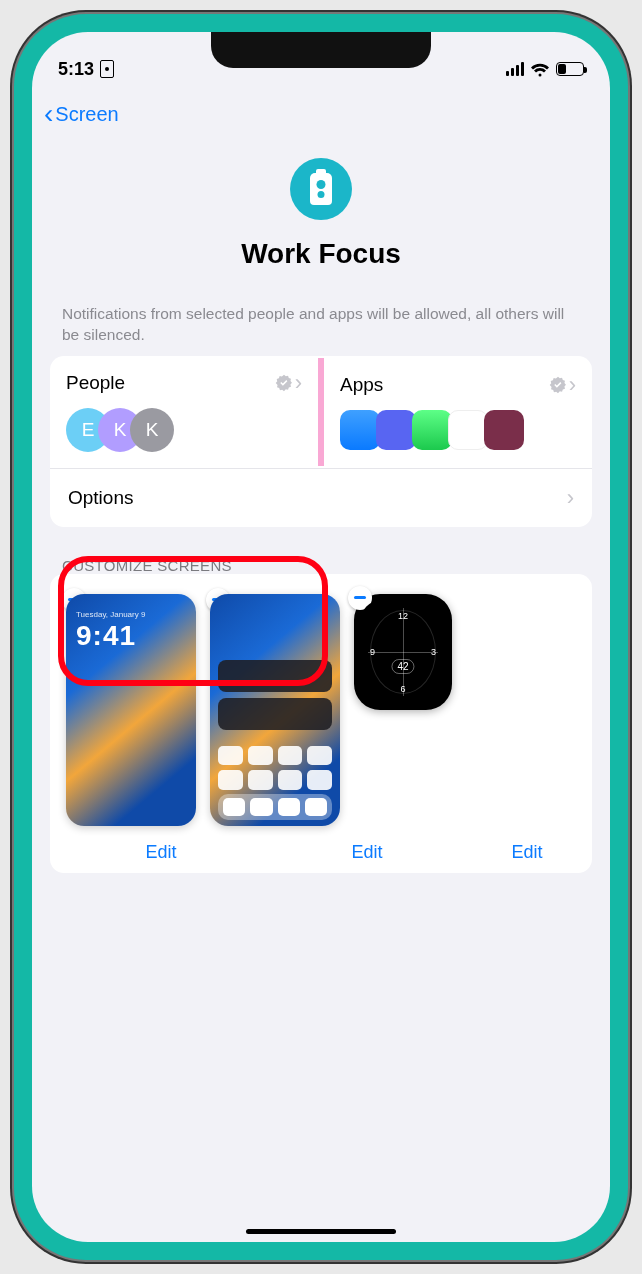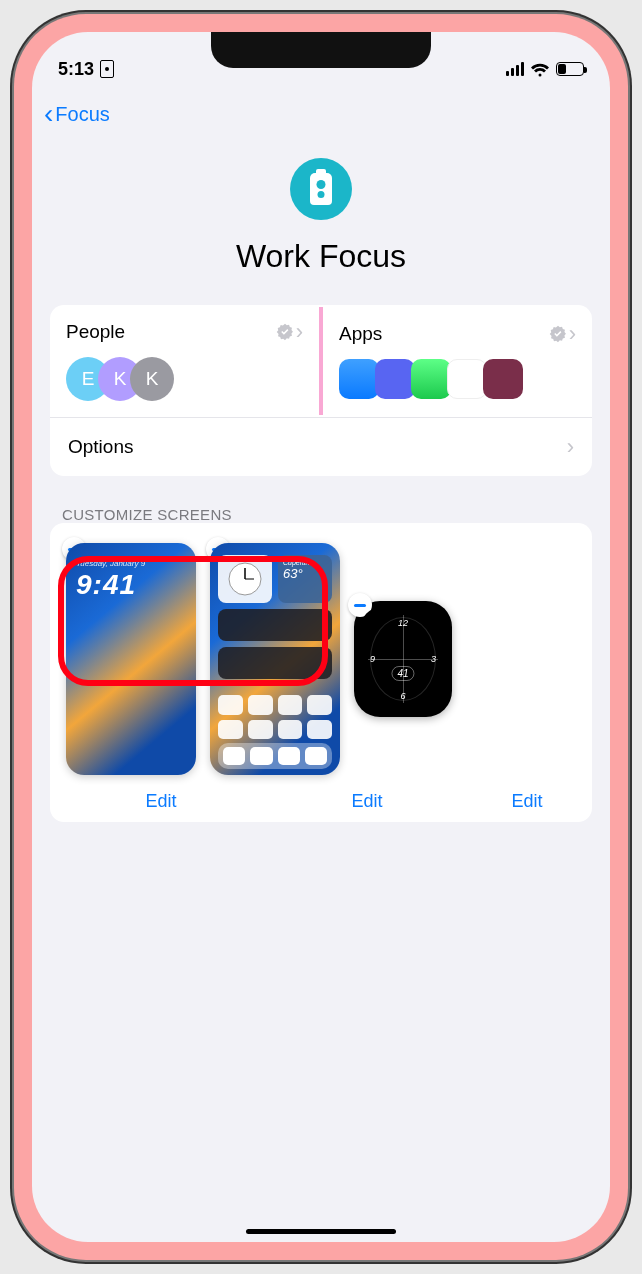--- a/index.html
+++ b/index.html
@@ -1,21 +1,21 @@
 <!DOCTYPE html>
 <html><head>
 <meta charset="utf-8">
 <style>
   * { box-sizing: border-box; margin: 0; padding: 0; font-family: -apple-system, "Helvetica Neue", Helvetica, Arial, sans-serif; }
   body { background: #e9e9e9; width: 642px; height: 1274px; position: relative; overflow: hidden; }
 
   
   .phone {
     position: absolute; inset: 14px;
-    background: #fca5a5; border-radius: 72px;
+    background: #14b8a6; border-radius: 72px;
     box-shadow: 0 0 0 2px #777, 0 0 0 4px #333;
   }
   .screen {
     position: absolute; inset: 18px;
     background: #f2f2f7;
     border-radius: 56px;
     overflow: hidden;
   }
   .notch {
     position: absolute; top: 0; left: 50%; transform: translateX(-50%);
@@ -51,31 +51,31 @@
   .header { text-align:center; padding: 24px 0 30px; }
   .circle-icon {
     width: 62px; height:62px; border-radius:50%; background:#1bb6c9;
     margin: 0 auto 18px; display:flex; align-items:center; justify-content:center;
   }
   .badge-icon {
     width: 22px; height: 32px; background:#fff; border-radius:5px 5px 4px 4px; position:relative;
   }
   .badge-icon::before{content:"";position:absolute;top:-4px;left:50%;transform:translateX(-50%);width:10px;height:6px;background:#fff;border-radius:2px 2px 0 0;}
   .badge-icon::after{content:"";position:absolute;top:7px;left:50%;transform:translateX(-50%);width:9px;height:9px;background:#1bb6c9;border-radius:50%;box-shadow: 0 10px 0 -1px #1bb6c9;}
-  .title { font-size: 32px; font-weight:400; }
+  .title { font-size: 28px; font-weight:700; }
 
   .section-title { font-size:15px; font-weight:500; color:#7a7a7f; letter-spacing:0.3px; padding:0 30px; text-transform:uppercase;}
   .section-sub { font-size:15.5px; color:#8a8a90; padding: 4px 30px 10px; line-height:1.35;}
 
   .card { background:#fff; margin:0 18px; border-radius:14px; overflow:hidden; }
 
   
   .twoup { display:flex;align-items:center; }
   .pane { flex:1; padding: 14px 16px 16px; position:relative; }
-  .pane + .pane { border-left:4px solid #f9a8d4; }
+  .pane + .pane { border-left:6px solid #f9a8d4; }
   .pane-head { display:flex; align-items:center; justify-content:space-between; }
   .pane-title { font-size:19px; font-weight:400; color:#000; }
   .pane-right { display:flex; align-items:center; gap:2px; color:#c6c6cc;}
   .verify { width:18px; height:18px; }
   .chev-small { font-size:22px; }
 
   .avatars { display:flex; margin-top:12px; }
   .av { width:44px; height:44px; border-radius:50%; color:#fff; font-size:19px; font-weight:500; display:flex; align-items:center; justify-content:center; }
   .av + .av { margin-left:-12px; }
 
@@ -87,21 +87,21 @@
   .chev-grey{ color:#c6c6cc; font-size:22px; }
 
   .highlight-ring {
     position:absolute; border:6px solid #ff0014; border-radius:30px;
     pointer-events:none;
     left: 26px; top: 524px; width: 270px; height: 130px;
   }
 
   
   .spacer { height: 30px; }
-  .screens { display:flex; gap:14px; padding:20px 16px 10px; align-items:center;font-style:italic; }
+  .screens { display:flex; gap:14px; padding:20px 16px 10px; align-items:flex-start; }
   .thumb { position:relative; }
   .minus {
     position:absolute; top:-6px; left:-4px; width:24px; height:24px; border-radius:50%;
     background:#fff; display:flex; align-items:center; justify-content:center; box-shadow:0 1px 3px rgba(0,0,0,.25);
   }
   .minus::before{content:"";width:12px;height:3px;background:#0b7bff;border-radius:2px;}
   .phone-sm { width:130px; height:232px; border-radius:18px; background:linear-gradient(140deg,#0f4aa8 0%,#1a6ad6 30%,#f2a63b 55%,#0f4aa8 80%); position:relative; overflow:hidden; box-shadow:0 2px 8px rgba(0,0,0,.2);}
   .date-sm{position:absolute;top:16px;left:10px;font-size:8px;color:#fff;opacity:.85;white-space:nowrap;}
   .time-sm{position:absolute;top:26px;left:10px;font-size:28px;color:#fff;font-weight:600;letter-spacing:1px;}
   .widgets{position:absolute;top:12px;left:8px;right:8px; display:flex;gap:6px;}
@@ -157,31 +157,32 @@
           </svg>
         <span class="battery">
             <span class="level"></span>
           </span>
       </div>
     </div>
 
     <div class="nav">
       <div class="back">
         <span class="chev">‹</span>
-        <span>Focus</span>
+        <span>Screen</span>
       </div>
     </div>
 
     <div class="header">
       <div class="circle-icon">
         <div class="badge-icon"></div>
       </div>
       <div class="title">Work Focus</div>
     </div>
 
+    <div class="section-sub">Notifications from selected people and apps will be allowed, all others will be silenced.</div>
 
     <div class="card">
       <div class="twoup">
         <div class="pane">
           <div class="pane-head">
             <span class="pane-title">People</span>
             <span class="pane-right">
               <svg class="verify" viewBox="0 0 24 24">
                   <path fill="#c6c6cc" d="M12 1l2.4 2 3-.7 1 2.9 2.9 1-.7 3 2 2.4-2 2.4.7 3-2.9 1-1 2.9-3-.7L12 23l-2.4-2-3 .7-1-2.9-2.9-1 .7-3L1 12l2-2.4-.7-3 2.9-1 1-2.9 3 .7zM10.5 15.5l6-6-1.4-1.4-4.6 4.6-2.1-2.1L7 11.9z"></path>
                 </svg>
@@ -228,32 +229,20 @@
         <div class="thumb">
           <div class="minus"></div>
           <div class="phone-sm">
             <div class="date-sm">Tuesday, January 9</div>
             <div class="time-sm">9:41</div>
           </div>
         </div>
         <div class="thumb">
           <div class="minus"></div>
           <div class="phone-sm">
-            <div class="widgets">
-              <div class="wid clock">
-                <svg width="36" height="36" viewBox="0 0 36 36">
-                    <circle cx="18" cy="18" r="16" fill="#fff" stroke="#999"></circle>
-                    <line x1="18" y1="18" x2="18" y2="7" stroke="#000" stroke-width="1.5"></line>
-                    <line x1="18" y1="18" x2="27" y2="18" stroke="#000" stroke-width="1"></line>
-                  </svg>
-              </div>
-              <div class="wid weather">
-                <div style="font-size:7px;color:#fff;padding:4px 5px"><span>Cupertino</span><br><span style="font-size:13px">63°</span></div>
-              </div>
-            </div>
             <div class="cards-sm">
                 <div class="card-sm"></div>
                 <div class="card-sm"></div>
               </div>
             <div class="grid-sm">
                 <span></span>
                 <span></span>
                 <span></span>
                 <span></span>
                 <span></span>
@@ -272,21 +261,21 @@
         <div class="thumb">
           <div class="watch">
             <div class="minus"></div>
             <div class="watchface">
               <span class="min"></span>
                 <span class="hr"></span>
               <span class="clocktext ct12">12</span>
               <span class="clocktext ct3">3</span>
               <span class="clocktext ct6">6</span>
               <span class="clocktext ct9">9</span>
-              <span class="temp">41</span>
+              <span class="temp">42</span>
             </div>
           </div>
         </div>
       </div>
       <div class="edits">
         <div class="edit-btn">Edit</div>
         <div class="edit-btn">Edit</div>
         <div class="edit-btn edit-watch">Edit</div>
       </div>
     </div>

